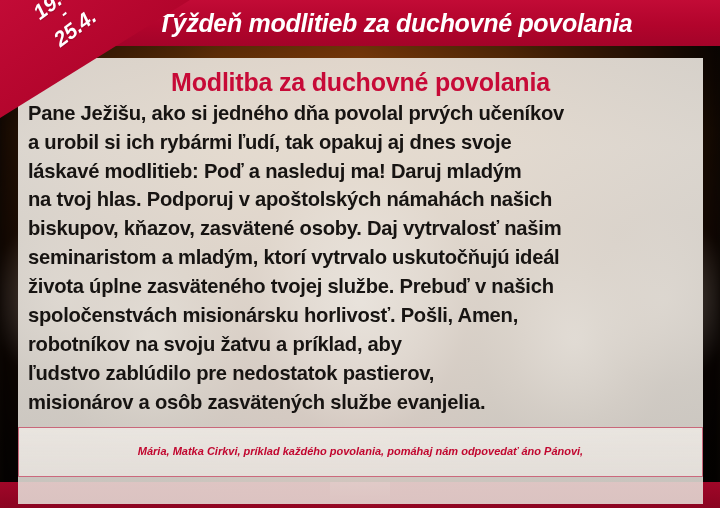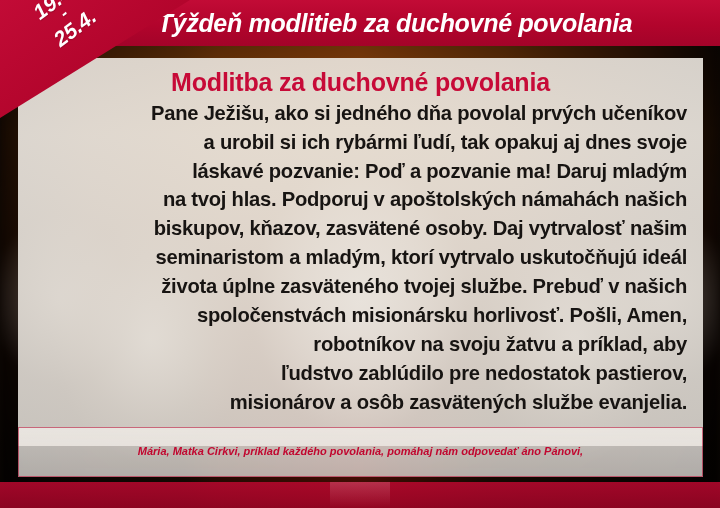--- a/index.html
+++ b/index.html
@@ -93,47 +93,47 @@
   }
   .date-text div { white-space: nowrap; }
   .date-dash { font-size: 17px; line-height: 0.75; }
 
   
   .text-panel {
     position: absolute;
     left: 18px;
     top: 58px;
     width: 685px;
-    height: 388px;
+    height: 446px;
     background: linear-gradient(180deg,
         rgba(236,231,224,0.90) 0%,
         rgba(234,229,222,0.93) 20%,
         rgba(233,228,221,0.90) 60%,
         rgba(231,226,219,0.86) 100%);
     z-index: 6;
     box-sizing: border-box;
     padding-top: 6px;
   }
   .panel-subtitle {
     text-align: center;
     color: #c70a37;
     font-size: 25px;
     font-weight: bold;
     letter-spacing: -0.2px;
     margin: 4px 0 2px 0;
     line-height: 1.15;
   }
   .prayer-body {
-    text-align: right;
+    text-align: left;
     color: #171412;
     font-size: 20.2px;
     font-weight: bold;
     line-height: 1.43;
     letter-spacing: -0.25px;
-    padding: 0 16px;
+    padding: 0 10px;
   }
   .prayer-body .ln { white-space: nowrap; display: block; }
 
   
   .footer-band {
     position: absolute;
     left: 18px;
     top: 427px;
     width: 685px;
     height: 50px;
@@ -190,21 +190,21 @@
     <div>19.4.</div>
     <div class="date-dash">-</div>
     <div>25.4.</div>
   </div>
 
   <div class="text-panel">
     <div class="panel-subtitle">Modlitba za duchovné povolania</div>
     <div class="prayer-body">
       <span class="ln">Pane Ježišu, ako si jedného dňa povolal prvých učeníkov</span>
       <span class="ln">a urobil si ich rybármi ľudí, tak opakuj aj dnes svoje</span>
-      <span class="ln">láskavé pozvanie: Poď a pozvanie ma! Daruj mladým</span>
+      <span class="ln">láskavé modlitieb: Poď a nasleduj ma! Daruj mladým</span>
       <span class="ln">na tvoj hlas. Podporuj v apoštolských námahách našich</span>
       <span class="ln">biskupov, kňazov, zasvätené osoby. Daj vytrvalosť našim</span>
       <span class="ln">seminaristom a mladým, ktorí vytrvalo uskutočňujú ideál</span>
       <span class="ln">života úplne zasväteného tvojej službe. Prebuď v našich</span>
       <span class="ln">spoločenstvách misionársku horlivosť. Pošli, Amen,</span>
       <span class="ln">robotníkov na svoju žatvu a príklad, aby</span>
       <span class="ln">ľudstvo zablúdilo pre nedostatok pastierov,</span>
       <span class="ln">misionárov a osôb zasvätených službe evanjelia.</span>
     </div>
   </div>

